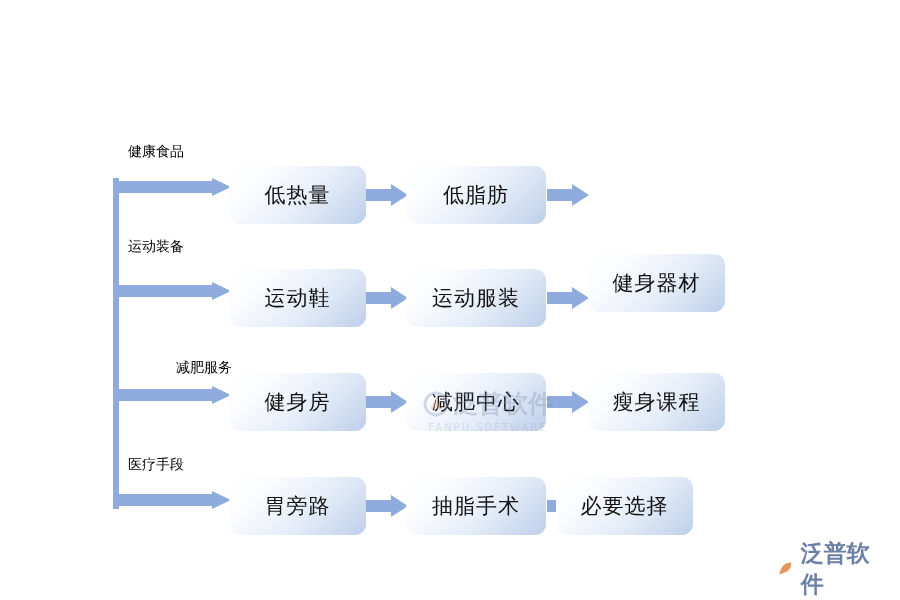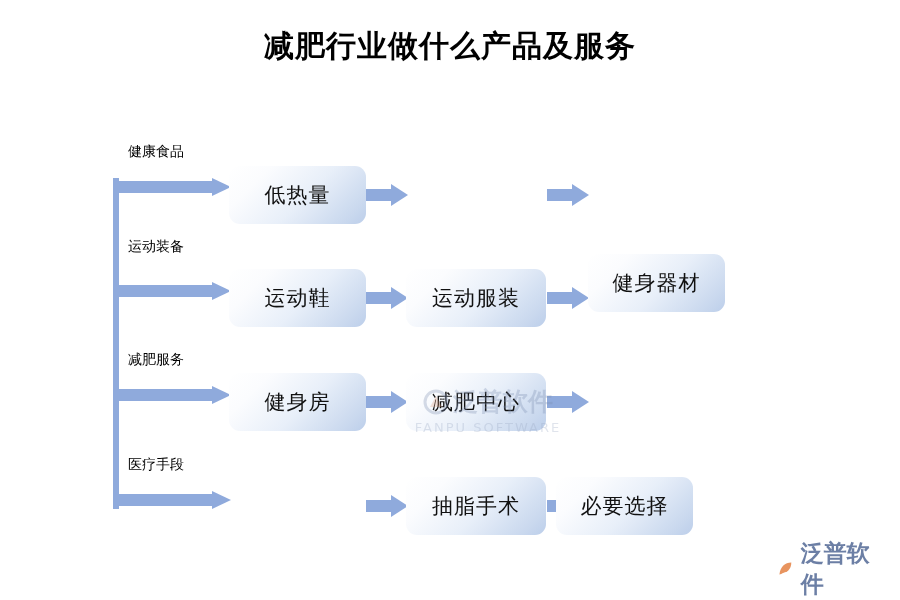--- a/index.html
+++ b/index.html
@@ -143,21 +143,21 @@
     align-items: center;
     gap: 4px;
   }
   #watermark .wm-text {
     font-size: 25px;
     font-weight: bold;
     color: #7b8db0;
     font-family: "DejaVu Sans", "Liberation Sans", sans-serif;
   }
   #watermark .wm-sub {
-    font-size: 13px;
+    font-size: 10px;
     letter-spacing: 2px;
     color: #9aa8c2;
     margin-top: 2px;
     font-family: "DejaVu Sans", "Liberation Sans", sans-serif;
   }
 
   
   #brand-logo {
     position: absolute;
     left: 770px;
@@ -175,34 +175,34 @@
     font-weight: bold;
     color: #6c7fa5;
     font-family: "DejaVu Sans", "Liberation Sans", sans-serif;
   }
 </style>
 </head>
 <body>
 
 <div id="canvas">
 
-  <div id="page-title">减肥行业做什么产品及服务</div>
 
   <div id="spine"></div>
 
   <div class="row-label" style="top:143px;">健康食品</div>
   <div class="branch" style="top:178px;">
     <div class="shaft"></div>
     <div class="head"></div>
   </div>
   <div class="node-box" style="left:229px; top:166px; width:137px;">低热量</div>
   <div class="flow-arrow" style="left:366px; top:184px;">
     <div class="shaft"></div>
     <div class="head"></div>
   </div>
+  <div class="node-box" style="left:406px; top:166px; width:140px;">低脂肪</div>
   <div class="flow-arrow" style="left:547px; top:184px;">
     <div class="shaft"></div>
     <div class="head"></div>
   </div>
 
   <div class="row-label" style="top:238px;">运动装备</div>
   <div class="branch" style="top:282px;">
     <div class="shaft"></div>
     <div class="head"></div>
   </div>
@@ -211,41 +211,43 @@
     <div class="shaft"></div>
     <div class="head"></div>
   </div>
   <div class="node-box" style="left:406px; top:269px; width:140px;">运动服装</div>
   <div class="flow-arrow" style="left:547px; top:287px;">
     <div class="shaft"></div>
     <div class="head"></div>
   </div>
   <div class="node-box" style="left:588px; top:254px; width:137px;font-family:Liberation Mono, monospace;">健身器材</div>
 
-  <div class="row-label" style="top:351px;">减肥服务</div>
+  <div class="row-label" style="top:359px;margin-left:48px;">减肥服务</div>
   <div class="branch" style="top:386px;">
     <div class="shaft"></div>
     <div class="head"></div>
   </div>
   <div class="node-box" style="left:229px; top:373px; width:137px;">健身房</div>
   <div class="flow-arrow" style="left:366px; top:391px;">
     <div class="shaft"></div>
     <div class="head"></div>
   </div>
   <div class="node-box" style="left:406px; top:373px; width:140px;">减肥中心</div>
   <div class="flow-arrow" style="left:547px; top:391px;">
     <div class="shaft"></div>
     <div class="head"></div>
   </div>
+  <div class="node-box" style="left:588px; top:373px; width:137px;">瘦身课程</div>
 
   <div class="row-label" style="top:456px;">医疗手段</div>
   <div class="branch" style="top:491px;">
     <div class="shaft"></div>
     <div class="head"></div>
   </div>
+  <div class="node-box" style="left:229px; top:477px; width:137px;">胃旁路</div>
   <div class="flow-arrow" style="left:366px; top:495px;">
     <div class="shaft"></div>
     <div class="head"></div>
   </div>
   <div class="node-box" style="left:406px; top:477px; width:140px;">抽脂手术</div>
   <div class="flow-arrow" style="left:547px; top:495px;">
     <div class="shaft"></div>
     <div class="head"></div>
   </div>
   <div class="node-box" style="left:556px; top:477px; width:137px;">必要选择</div>

